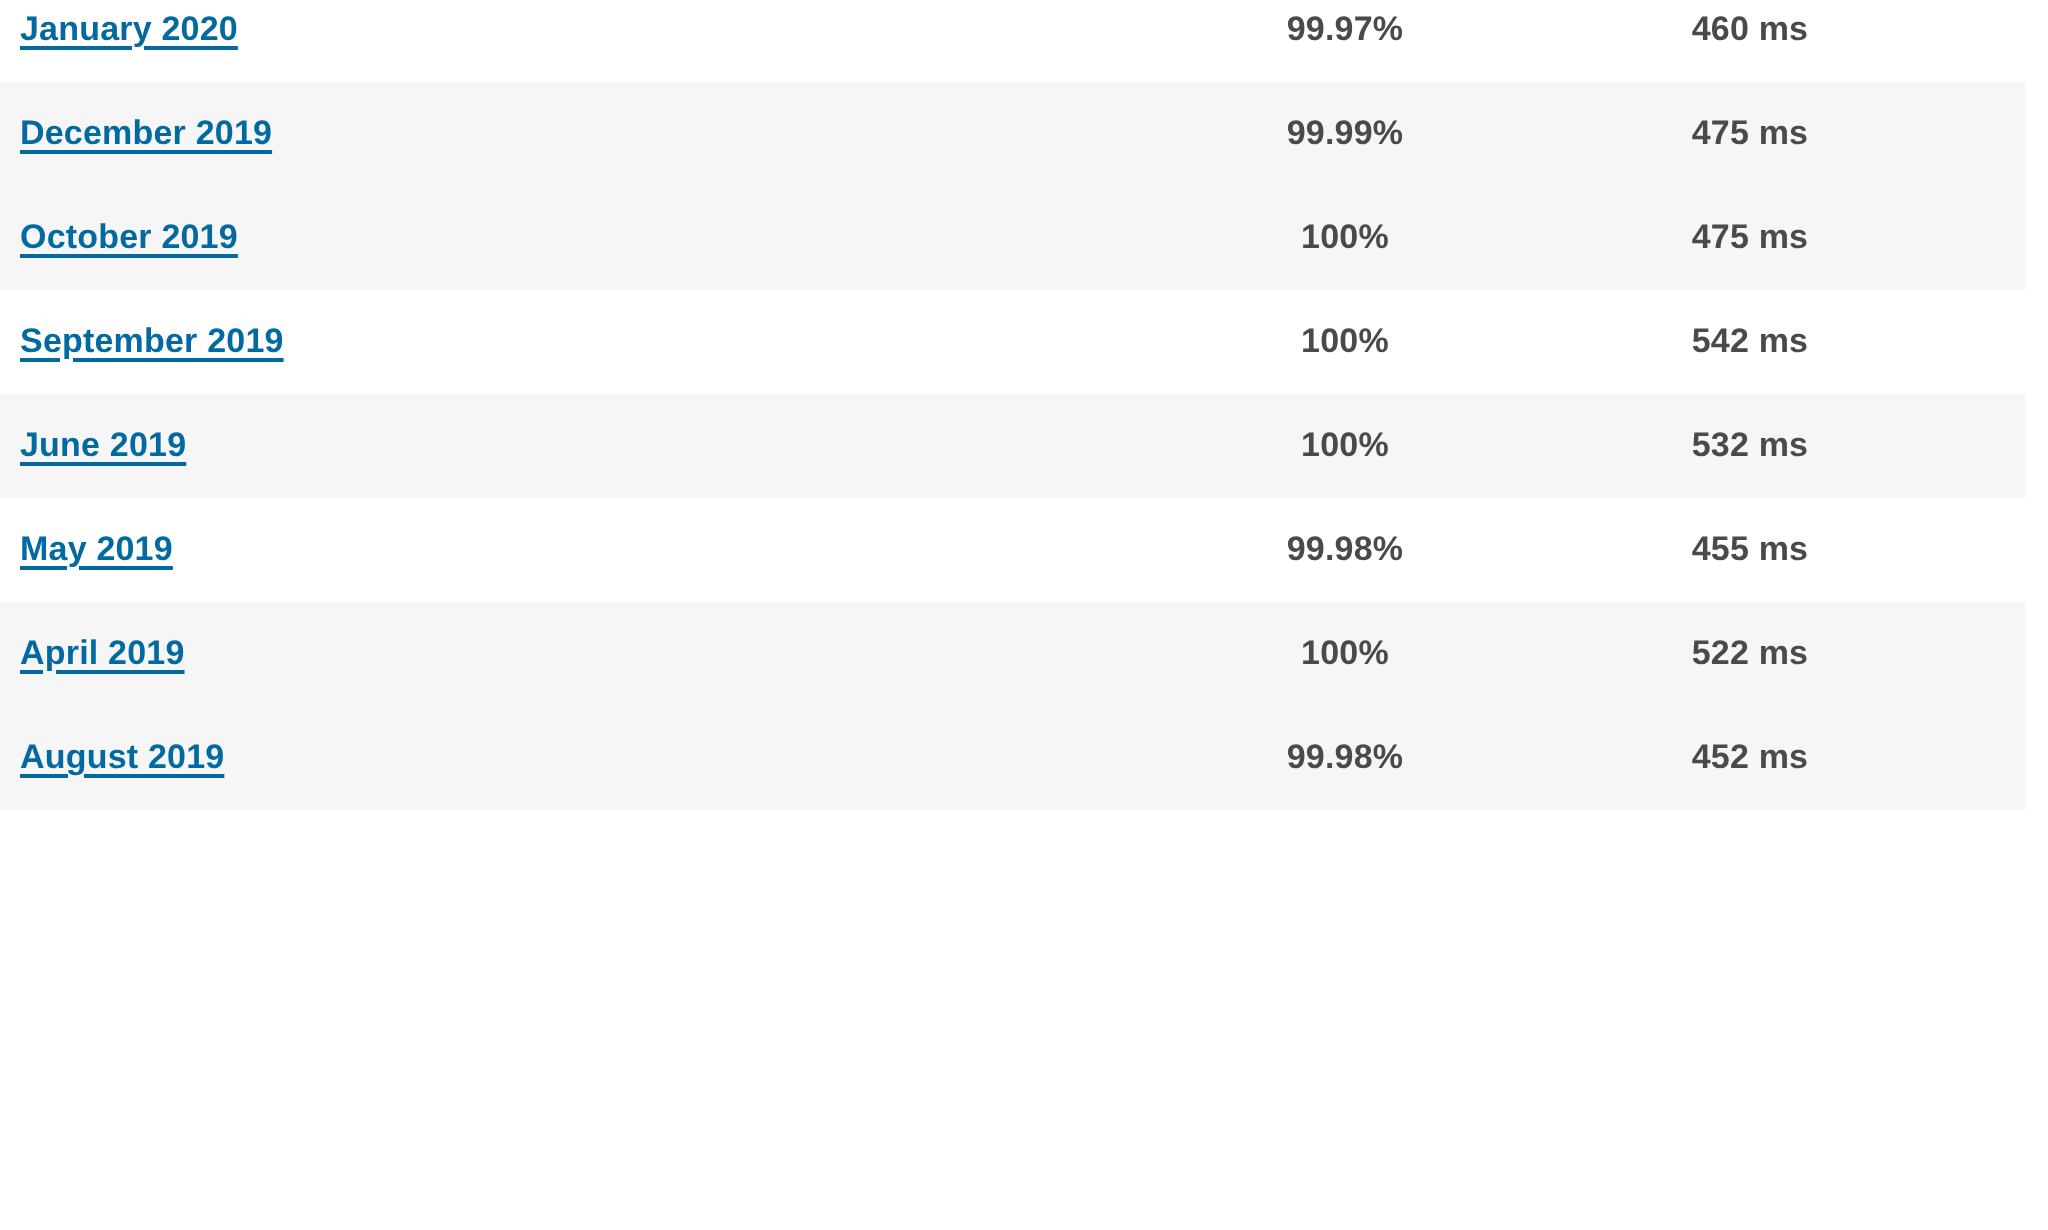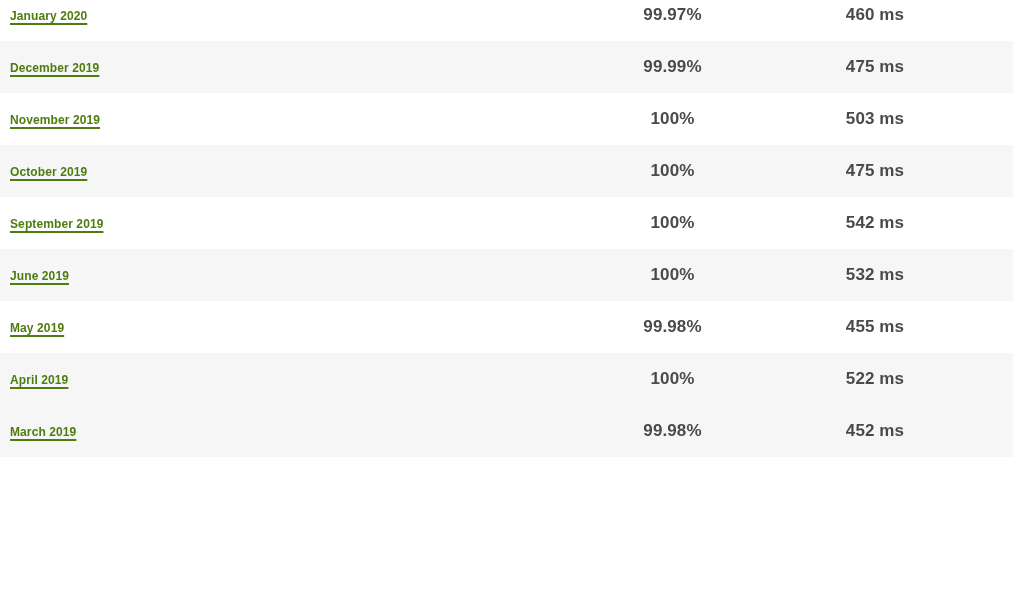--- a/index.html
+++ b/index.html
@@ -50,26 +50,26 @@
     text-align: center;
     color: #4a4a4a;
   }
   td.cell-response {
     text-align: center;
     color: #4a4a4a;
     padding-right: 38px;
   }
 
   a.month-link {
-    color: #4d7c0f;
+    color: #0369a1;
     text-decoration: underline;
     text-decoration-thickness: 2px;
     text-underline-offset: 3px;
     font-weight: bold;
-    font-size: 12px;
+    font-size: 17px;
     cursor: pointer;
   }
 </style>
 </head>
 <body>
 
 <table class="uptime-table">
   <colgroup>
     <col class="col-month">
     <col class="col-uptime">
@@ -78,25 +78,20 @@
   <tbody>
       <tr class="row-odd">
         <td class="cell-month"><a class="month-link">January 2020</a></td>
         <td class="cell-uptime">99.97%</td>
         <td class="cell-response">460 ms</td>
       </tr>
       <tr class="row-even">
         <td class="cell-month"><a class="month-link">December 2019</a></td>
         <td class="cell-uptime">99.99%</td>
         <td class="cell-response">475 ms</td>
-      </tr>
-      <tr class="row-odd">
-        <td class="cell-month"><a class="month-link">November 2019</a></td>
-        <td class="cell-uptime">100%</td>
-        <td class="cell-response">503 ms</td>
       </tr>
       <tr class="row-even">
         <td class="cell-month"><a class="month-link">October 2019</a></td>
         <td class="cell-uptime">100%</td>
         <td class="cell-response">475 ms</td>
       </tr>
       <tr class="row-odd">
         <td class="cell-month"><a class="month-link">September 2019</a></td>
         <td class="cell-uptime">100%</td>
         <td class="cell-response">542 ms</td>
@@ -110,18 +105,18 @@
         <td class="cell-month"><a class="month-link">May 2019</a></td>
         <td class="cell-uptime">99.98%</td>
         <td class="cell-response">455 ms</td>
       </tr>
       <tr class="row-even">
         <td class="cell-month"><a class="month-link">April 2019</a></td>
         <td class="cell-uptime">100%</td>
         <td class="cell-response">522 ms</td>
       </tr>
       <tr class="row-even">
-        <td class="cell-month"><a class="month-link">March 2019</a></td>
+        <td class="cell-month"><a class="month-link">August 2019</a></td>
         <td class="cell-uptime">99.98%</td>
         <td class="cell-response">452 ms</td>
       </tr>
     </tbody>
 </table>
 
 </body></html>

